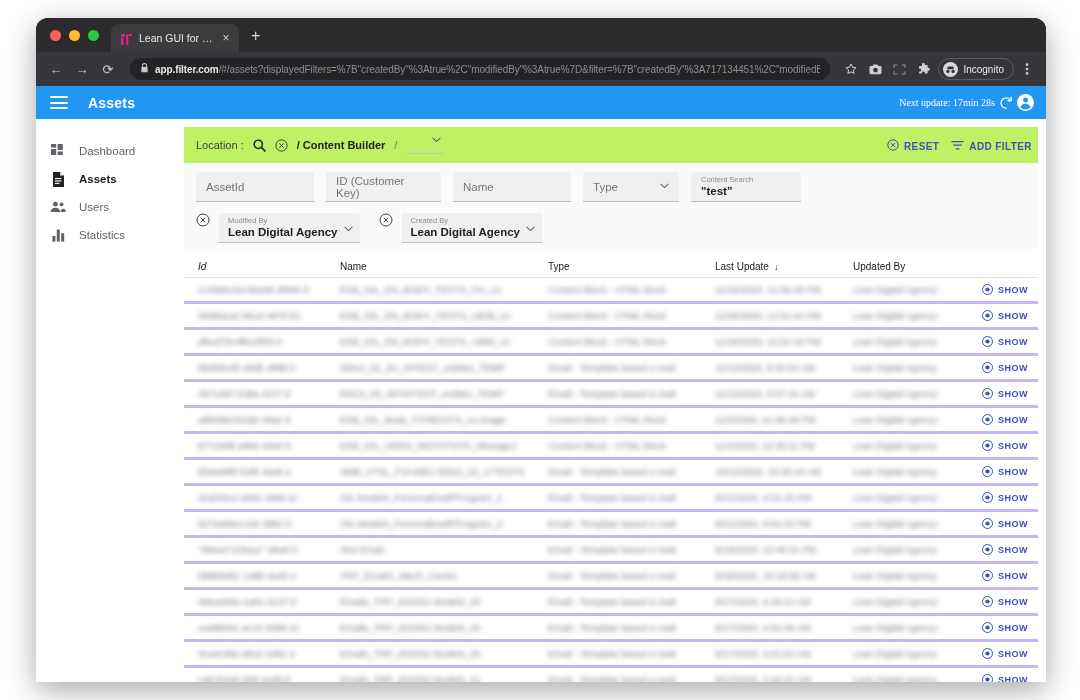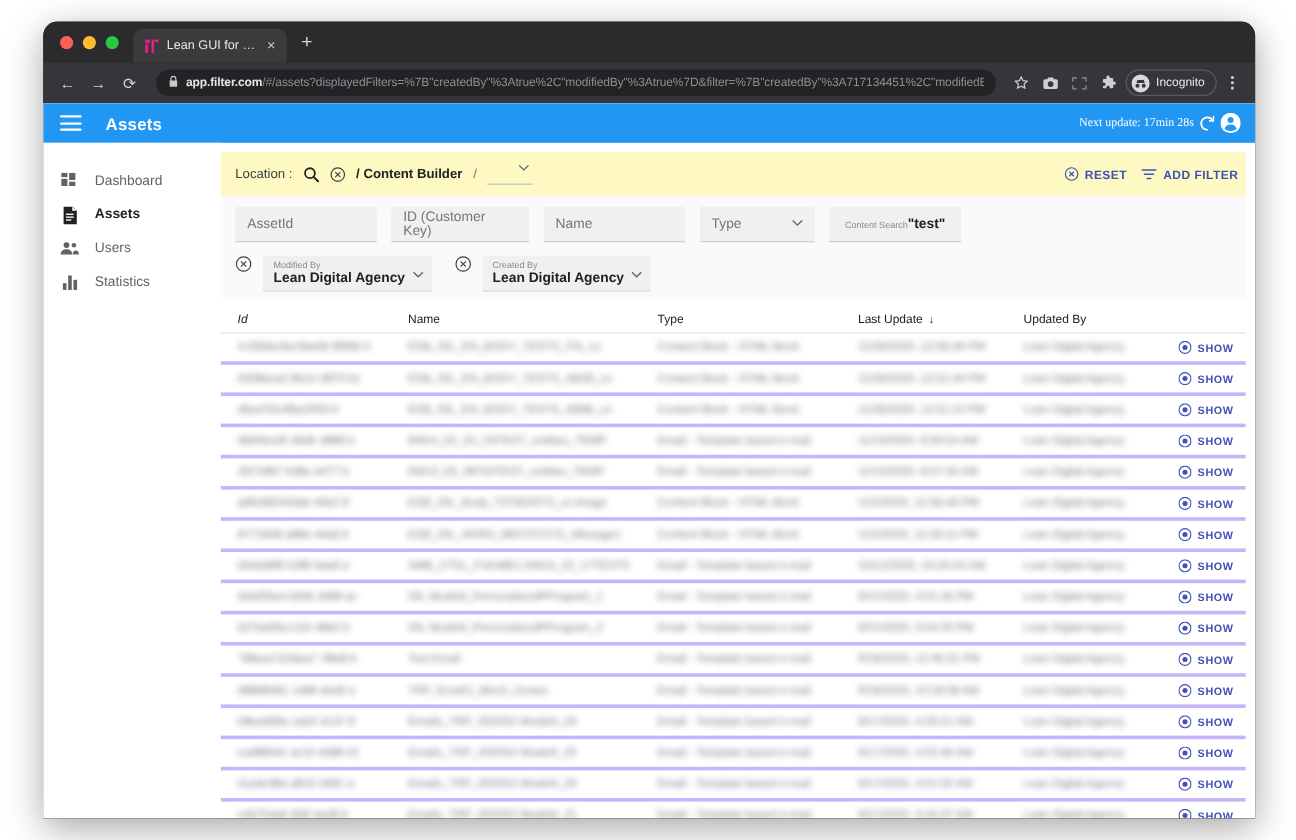--- a/index.html
+++ b/index.html
@@ -191,21 +191,21 @@
   .content { flex: 1; padding: 8px 8px 0 0; min-width: 0; }
 
   .filters-card {
     background: #fafafa;
     padding: 0 0 6px 0;
     position: relative;
   }
 
   
   .location-bar {
-    background: #fef9c3;
+    background: #bef264;
     height: 36px;
     display: flex; align-items: center;
     padding: 0 12px;
     gap: 9px;
     margin-bottom: 9px;
   }
   .location-label { font-size: 11px; color: #3c4043; }
   .mini-icon { cursor: pointer; display: flex; align-items: center; color: #3c4043; }
   .crumb { font-size: 11px; color: #202124; font-weight: 600; }
   .crumb-sep { font-size: 11px; color: #70757a; }
@@ -232,21 +232,21 @@
     padding: 0 10px;
     cursor: text;
     position: relative;
   }
   .field.w1 { width: 115px; }
   .field.w2 { width: 118px; }
   .field.w3 { width: 118px; }
   .field.w4 { width: 96px; }
   .field.w5 { width: 110px; }
   .field-placeholder { font-size: 11.5px; color: #757575; }
-  .field.filled { flex-direction: row; align-items: center; justify-content: center; padding-top: 3px; }
+  .field.filled { flex-direction: column; align-items: flex-start; justify-content: center; padding-top: 3px; }
   .field-sublabel { font-size: 7.5px; color: #8a8a8a; line-height: 1.1; }
   .field-value { font-size: 11.5px; color: #202124; font-weight: 700; line-height: 1.35; }
   .caret { margin-left: auto; color: #5f6368; font-size: 8px; }
 
   
   .chip-row {
     display: flex; align-items: flex-start; gap: 9px;
     padding: 0 12px;
   }
   .chip-clear { cursor: pointer; display: flex; align-items: center; color: #3c4043; }

